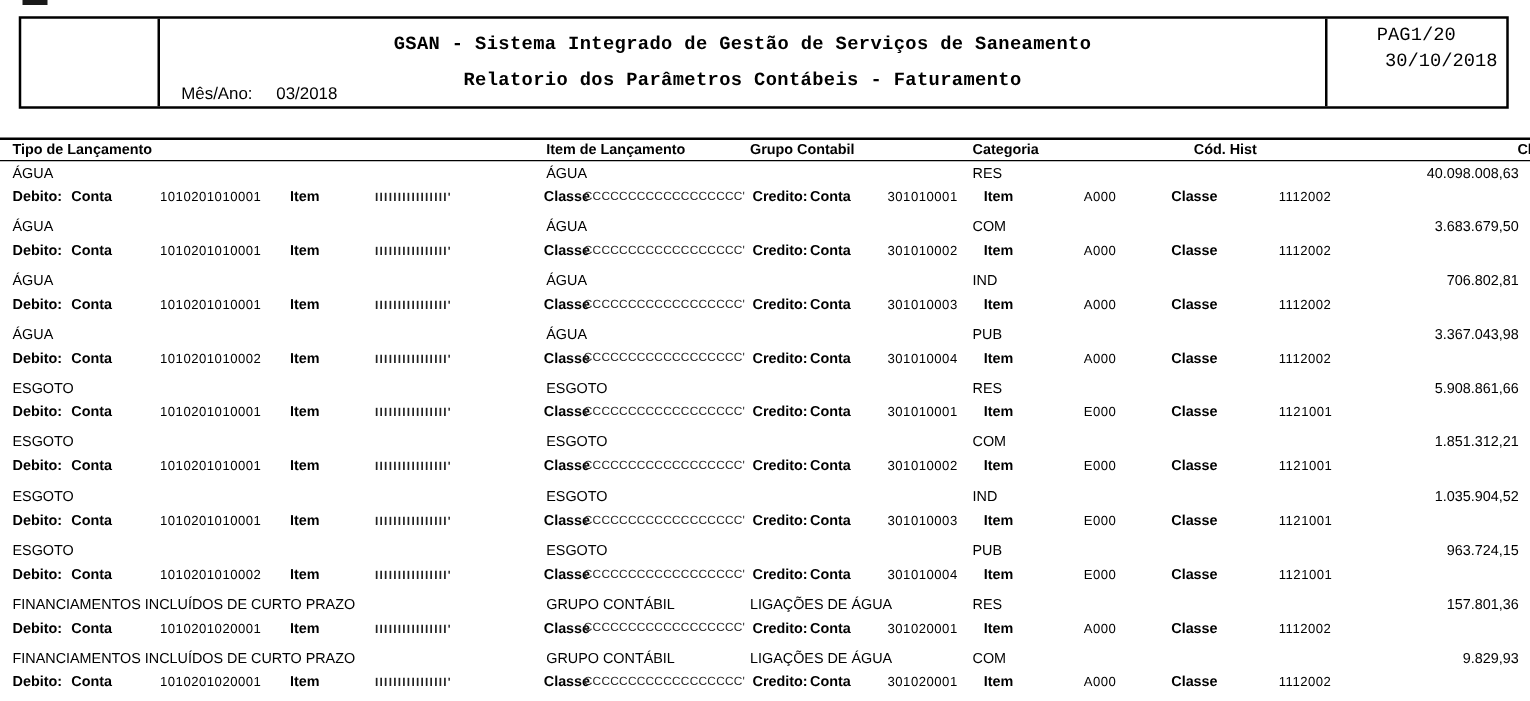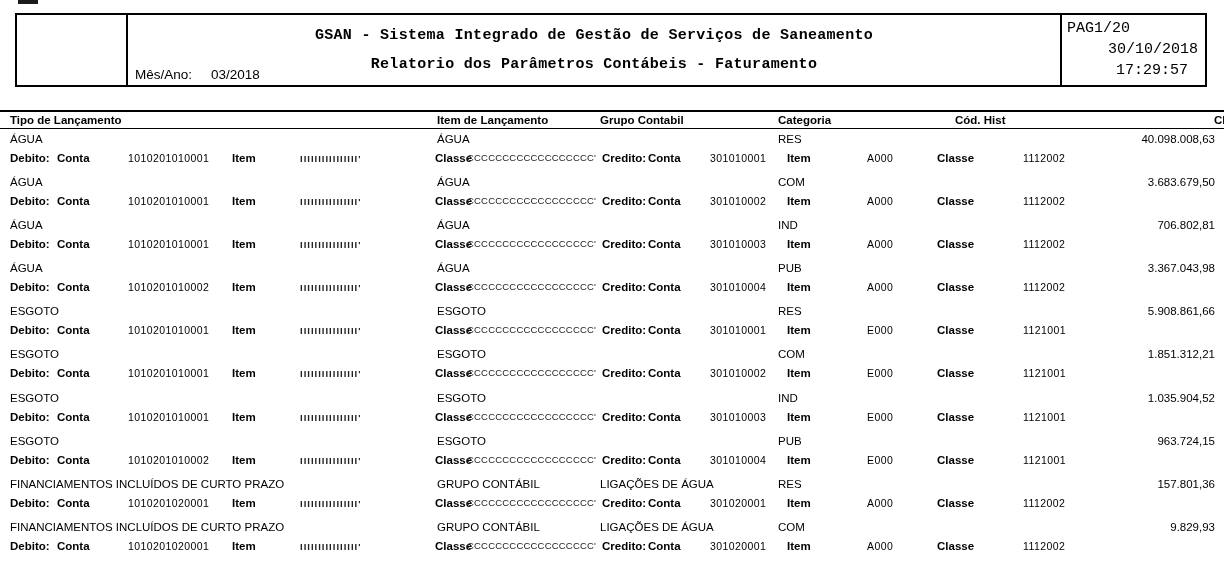--- a/index.html
+++ b/index.html
@@ -16,28 +16,28 @@
     border:2px solid #000; box-sizing:border-box; display:flex;
   }
   .logo-cell { width:111px; border-right:2px solid #000; box-sizing:border-box; }
   .title-cell { flex:1; position:relative; text-align:center; }
   .title-line1, .title-line2 {
     font-family:"Liberation Mono","DejaVu Sans Mono",monospace;
     font-weight:bold; font-size:15px; letter-spacing:0.3px; white-space:nowrap;
   }
   .title-line1 { margin-top:12px; }
   .title-line2 { margin-top:12px; }
-  .mes-row { position:absolute; left:7px; bottom:3px; font-size:13.5px; text-align:left; }
+  .mes-row { position:absolute; left:17px; bottom:3px; font-size:13.5px; text-align:left; }
   .mes-value { margin-left:19px; }
   .pag-cell {
     width:145px; border-left:2px solid #000; box-sizing:border-box;
     font-family:"Liberation Mono","DejaVu Sans Mono",monospace;
     font-size:15px; line-height:21px; padding:3px 6px 0 5px;
   }
-  .pag-row1 { display:flex; justify-content:flex-start; }
+  .pag-row1 { display:flex; justify-content:center; }
   .pag-row2 { text-align:right; padding-right:1px; }
   .pag-row3 { text-align:right; padding-right:11px; }
 
   
   .rule-thick { position:absolute; top:110px; left:0; width:1224px; height:2px; background:#000; }
   .rule-thin  { position:absolute; top:128px; left:0; width:1224px; height:1px; background:#000; }
 
   
   .colheads { position:absolute; top:114px; left:0; width:1224px; height:14px;
               font-size:11.5px; font-weight:bold;padding-left:36px; }
@@ -95,21 +95,20 @@
       <div class="mes-row">
         <span>Mês/Ano:</span><span class="mes-value">03/2018</span>
       </div>
     </div>
     <div class="pag-cell">
       <div class="pag-row1">
         <span>PAG</span>
         <span>1/20</span>
       </div>
       <div class="pag-row2">30/10/2018</div>
-      <div class="pag-row3">17:29:57</div>
     </div>
   </div>
 
   <div class="rule-thick"></div>
 
   <div class="colheads">
     <span class="ch-tipo">Tipo de Lançamento</span>
     <span class="ch-item">Item de Lançamento</span>
     <span class="ch-grupo">Grupo Contabil</span>
     <span class="ch-cat">Categoria</span>

